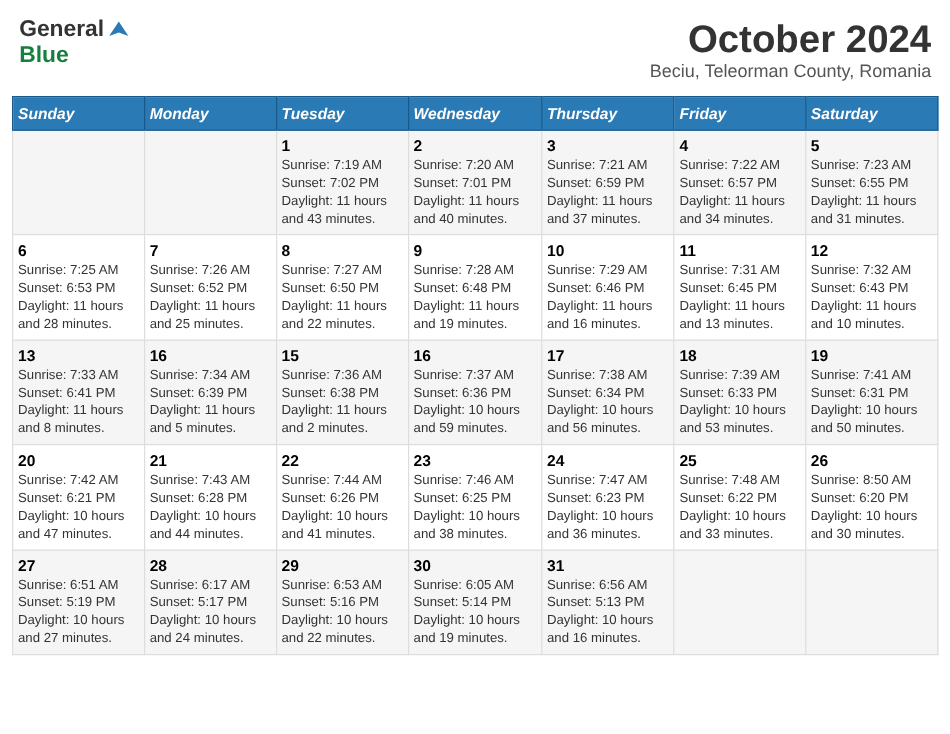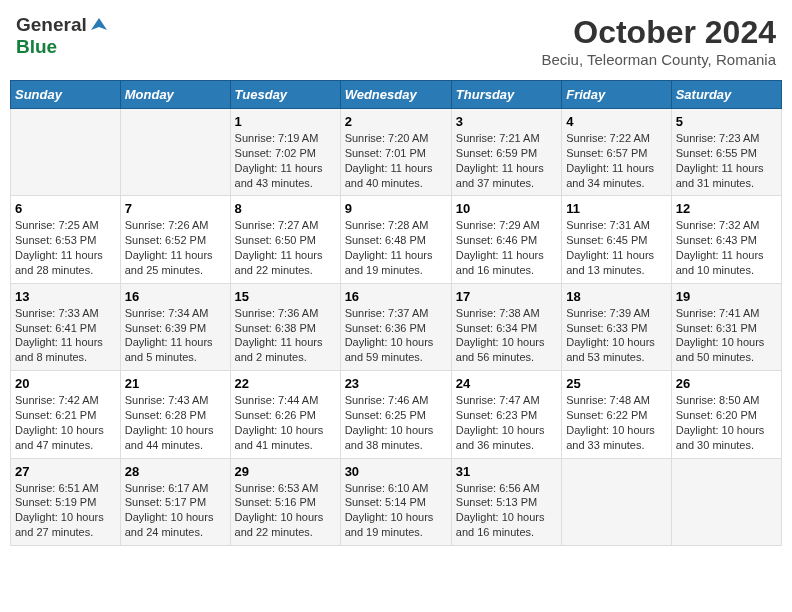--- a/index.html
+++ b/index.html
@@ -296,21 +296,21 @@
 Daylight: 10 hours and 24 minutes.</div>
         </td>
         <td>
           <span class="day-number">29</span>
           <div class="day-info">Sunrise: 6:53 AM
 Sunset: 5:16 PM
 Daylight: 10 hours and 22 minutes.</div>
         </td>
         <td>
           <span class="day-number">30</span>
-          <div class="day-info">Sunrise: 6:10 AM
+          <div class="day-info">Sunrise: 6:05 AM
 Sunset: 5:14 PM
 Daylight: 10 hours and 19 minutes.</div>
         </td>
         <td>
           <span class="day-number">31</span>
           <div class="day-info">Sunrise: 6:56 AM
 Sunset: 5:13 PM
 Daylight: 10 hours and 16 minutes.</div>
         </td>
         <td></td>

